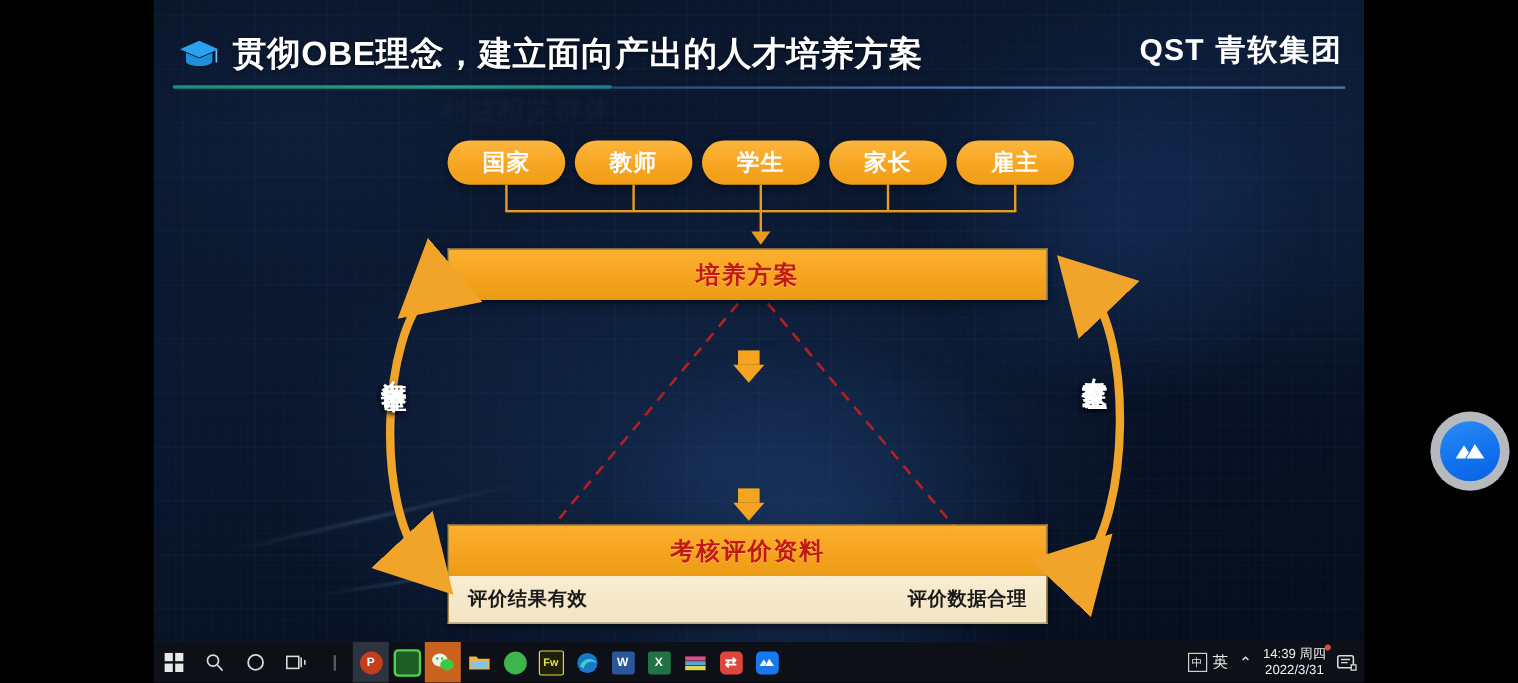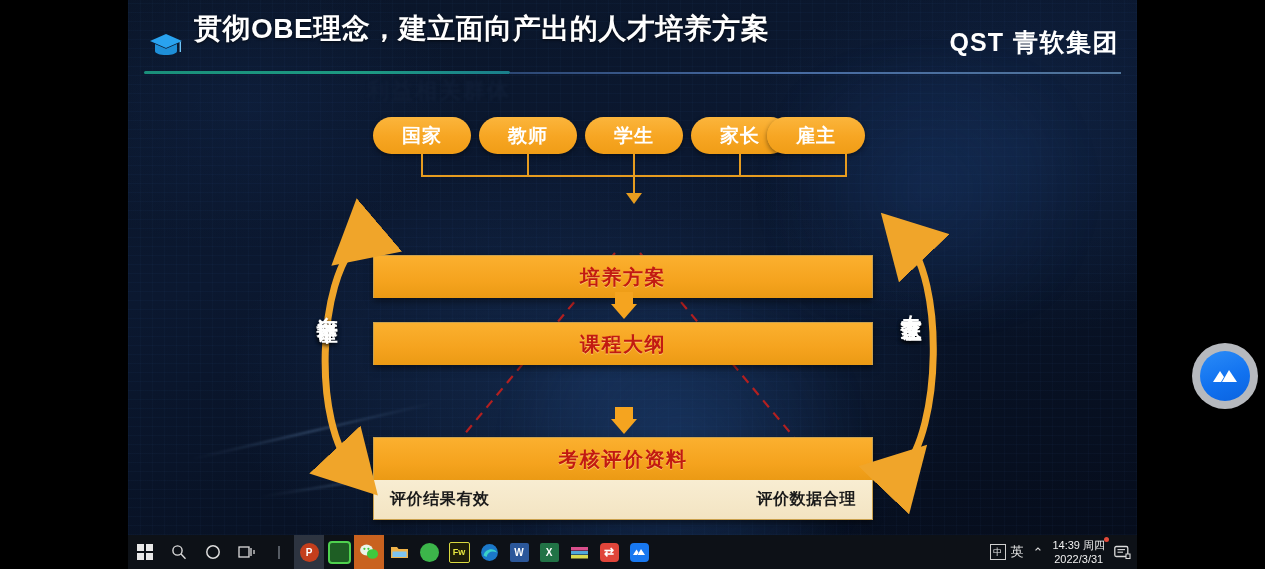--- a/index.html
+++ b/index.html
@@ -26,21 +26,21 @@
   .streak{position:absolute;left:130px;top:470px;width:330px;height:2px;
      background:linear-gradient(90deg,rgba(120,170,230,0),rgba(150,195,245,.45),rgba(120,170,230,0));
      transform:rotate(-9deg);filter:blur(1px);}
   .streak2{position:absolute;left:60px;top:430px;width:250px;height:2px;
      background:linear-gradient(90deg,rgba(120,170,230,0),rgba(140,185,235,.30),rgba(120,170,230,0));
      transform:rotate(-13deg);filter:blur(1.2px);}
 
   
   #hdr{position:absolute;left:0;top:0;width:1009px;height:80px;}
   .cap-icon{position:absolute;left:21px;top:33px;width:34px;height:24px;}
-  .title{position:absolute;left:66px;top:10px;color:#fff;font-size:28px;font-weight:bold;
+  .title{position:absolute;left:66px;top:26px;color:#fff;font-size:28px;font-weight:bold;
          letter-spacing:.5px;text-shadow:0 1px 3px rgba(0,0,0,.65);white-space:nowrap;}
   .brand{position:absolute;right:18px;top:30px;display:flex;align-items:center;gap:9px;}
   .brand-mark{color:#fff;font-size:25px;font-weight:bold;letter-spacing:1px;line-height:1;}
   .brand-cn{color:#fff;font-size:25px;font-weight:bold;letter-spacing:1.5px;line-height:1;}
   .rule-teal{position:absolute;left:16px;top:71px;width:366px;height:3px;
      background:linear-gradient(90deg,#1a8f7a 0%,#1d9a82 60%,#1a7f8c 100%);border-radius:2px;}
   .rule-blue{position:absolute;left:382px;top:72px;width:611px;height:2px;
      background:linear-gradient(90deg,#2e4a78 0%,#4a6fa8 45%,#54799f 100%);opacity:.95;}
   .ghost-text{position:absolute;left:239px;top:76px;color:rgba(16,30,55,.85);font-size:22px;
      font-weight:bold;letter-spacing:2px;filter:blur(1px);}
@@ -135,50 +135,49 @@
         <span class="brand-cn">青软集团</span>
       </div>
       <div class="rule-teal"></div>
       <div class="rule-blue"></div>
     </div>
 
     <div class="pill" style="left:351px;width:98px;">教师</div>
     <div class="pill" style="left:245px;width:98px;">国家</div>
     <div class="pill" style="left:563px;width:98px;">家长</div>
     <div class="pill" style="left:457px;width:98px;">学生</div>
-    <div class="pill" style="left:639px;width:98px;">雇主</div>
+    <div class="pill" style="left:669px;width:98px;">雇主</div>
 
     <div class="conn" style="left:293px;top:154px;width:2px;height:22px;"></div>
     <div class="conn" style="left:399px;top:154px;width:2px;height:22px;"></div>
     <div class="conn" style="left:505px;top:154px;width:2px;height:40px;"></div>
     <div class="conn" style="left:611px;top:154px;width:2px;height:22px;"></div>
     <div class="conn" style="left:717px;top:154px;width:2px;height:22px;"></div>
     <div class="conn" style="left:293px;top:175px;width:426px;height:2px;"></div>
     <div class="arrow-dn" style="left:498px;top:193px;"></div>
 
     <svg class="dash">
       <defs>
         <marker id="ah" markerWidth="8" markerHeight="8" refX="5" refY="4" orient="auto">
           <path d="M0,0 L7,4 L0,8 Z" fill="#b32020"></path>
         </marker>
       </defs>
       <path d="M487,253 L300,478" stroke="#b32020" stroke-width="2.2" stroke-dasharray="9,7" fill="none" marker-end="url(#ah)"></path>
       <path d="M512,253 L700,478" stroke="#b32020" stroke-width="2.2" stroke-dasharray="9,7" fill="none" marker-end="url(#ah)"></path>
     </svg>
 
-    <div class="box" style="top:207px;margin-top:48px;">
+    <div class="box" style="top:207px;">
       <div class="box-head">培养方案</div>
     </div>
     <div class="big-arrow" style="top:292px;">
       <div class="stem"></div>
         <div class="head"></div>
     </div>
 
     <div class="box" style="top:322px;">
-      <div class="box-head">课程大纲</div>
     </div>
     <div class="big-arrow" style="top:407px;">
       <div class="stem"></div>
         <div class="head"></div>
     </div>
 
     <div class="box" style="top:437px;">
       <div class="box-head">考核评价资料</div>
       <div class="box-body">
         <span>评价结果有效</span>

